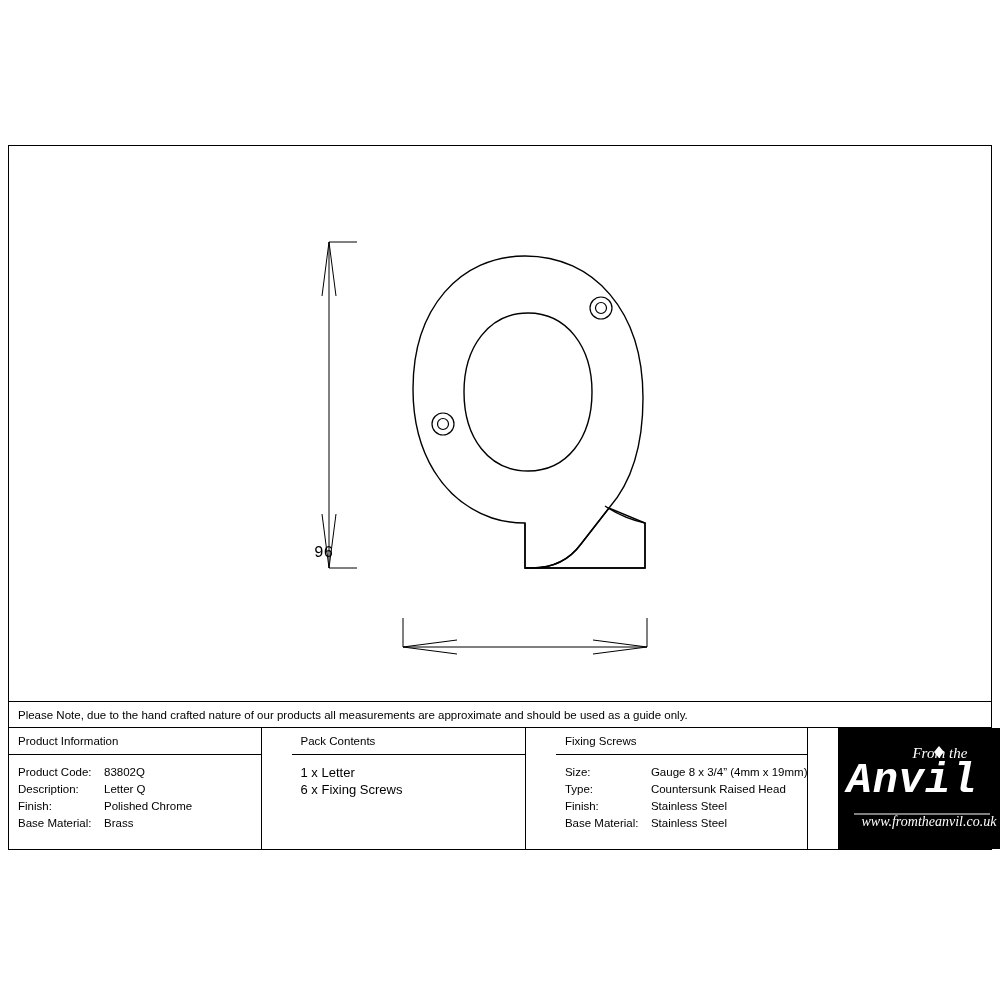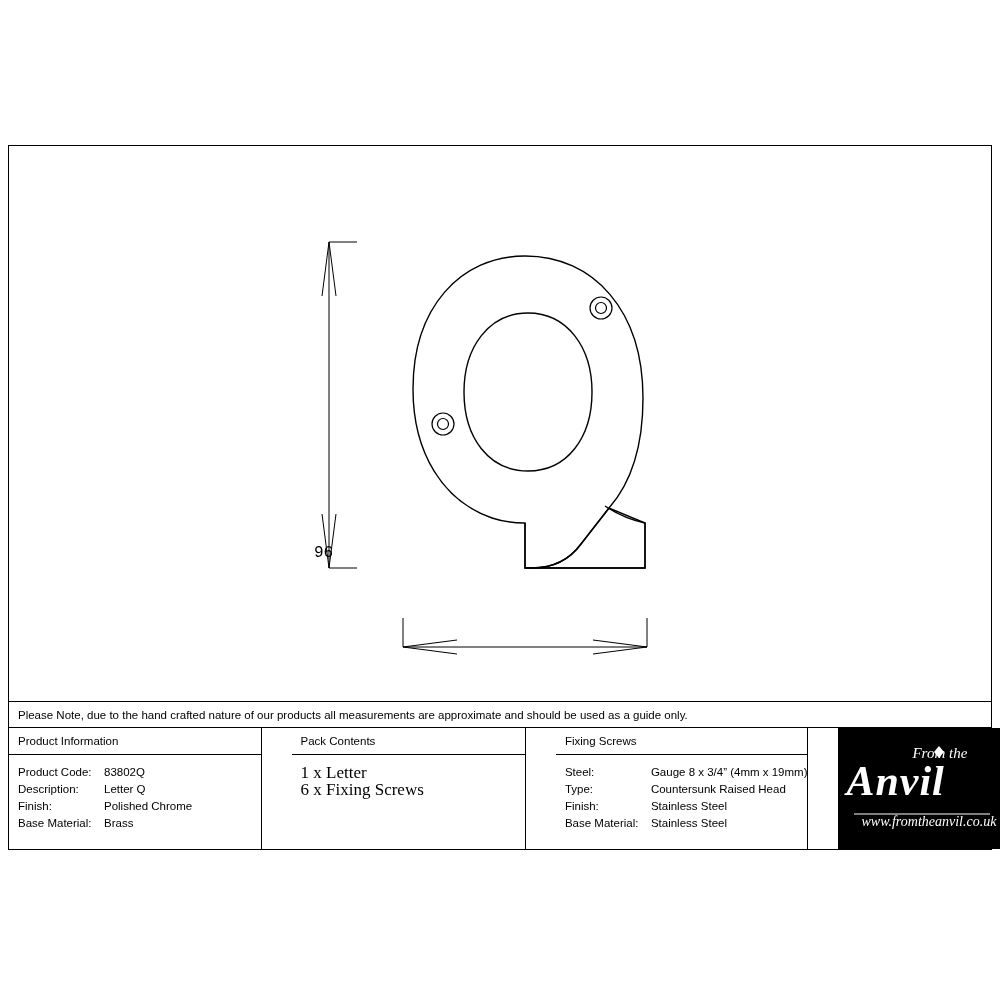--- a/index.html
+++ b/index.html
@@ -84,41 +84,41 @@
     right: 6px;
     font-size: 11.5px;
   }
   .kv-row {
     display: flex;
     line-height: 17px;
     white-space: nowrap;
   }
   .kv-key { width: 86px; flex: 0 0 86px; }
   .kv-val { flex: 1 1 auto; }
-  .plain-row { line-height: 17px; font-size: 17px; white-space: nowrap; font-family: Liberation Serif, serif; }
+  .plain-row { line-height: 17px; font-size: 13px; white-space: nowrap; }
 
   .logo-box {
     position: absolute;
     left: 0;
     top: 0;
     width: 168px;
     height: 121px;
     background: #000000;
     overflow: hidden;
   }
   .logo-inner {
     position: absolute;
     left: 0; top: 0; right: 0; bottom: 0;
     color: #ffffff;
   }
   .logo-anvil {
     position: absolute;
     left: 8px;
     top: 32px;
-    font-family: Liberation Serif, serif;
+    font-family: Liberation Mono, monospace;
     font-size: 42px;
     font-style: italic;
     font-weight: bold;
     letter-spacing: 1px;
     line-height: 1;
   }
   .logo-from {
     position: absolute;
     left: 74px;
     top: 18px;
@@ -252,21 +252,21 @@
         <div class="plain-row">1 x Letter</div>
         <div class="plain-row">6 x Fixing Screws</div>
       </div>
     </div>
 
     <div class="info-col col-screws">
       <div class="col-title">Fixing Screws</div>
       <div class="col-head-line"></div>
       <div class="kv">
         <div class="kv-row">
-          <span class="kv-key">Steel:</span>
+          <span class="kv-key">Size:</span>
           <span class="kv-val">Gauge 8 x 3/4” (4mm x 19mm)</span>
         </div>
         <div class="kv-row">
           <span class="kv-key">Type:</span>
           <span class="kv-val">Countersunk Raised Head</span>
         </div>
         <div class="kv-row">
           <span class="kv-key">Finish:</span>
           <span class="kv-val">Stainless Steel</span>
         </div>

